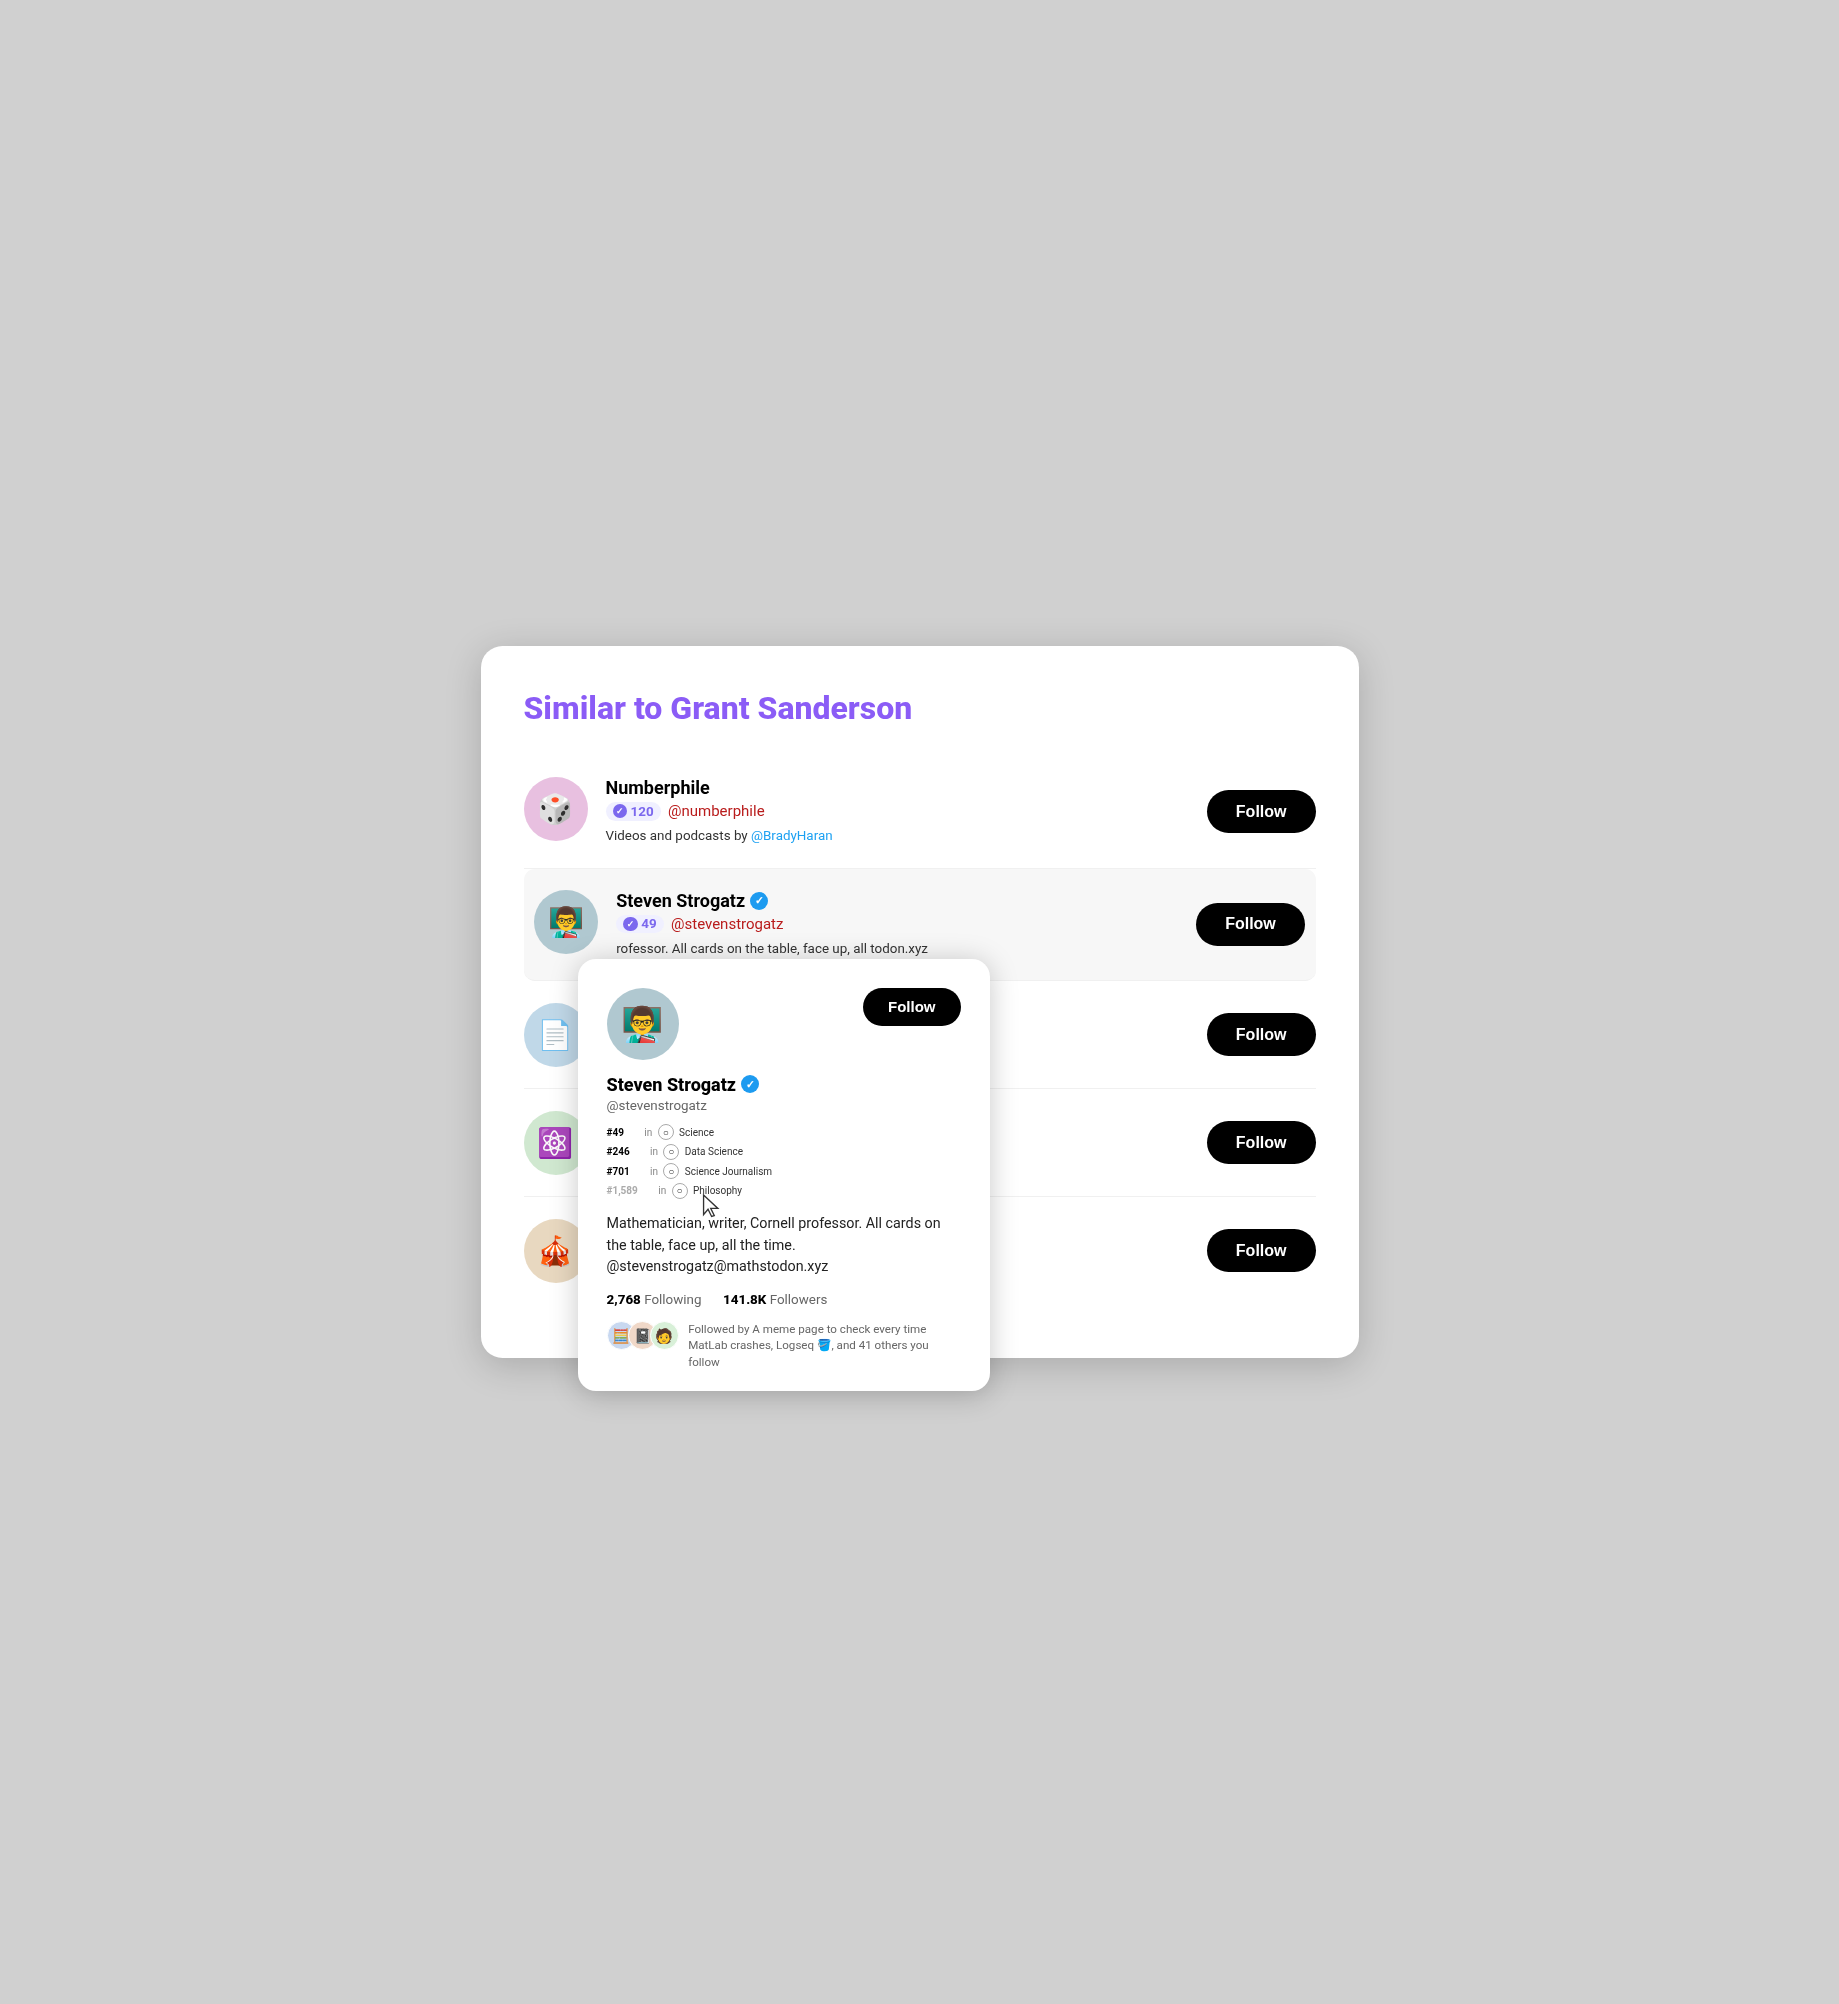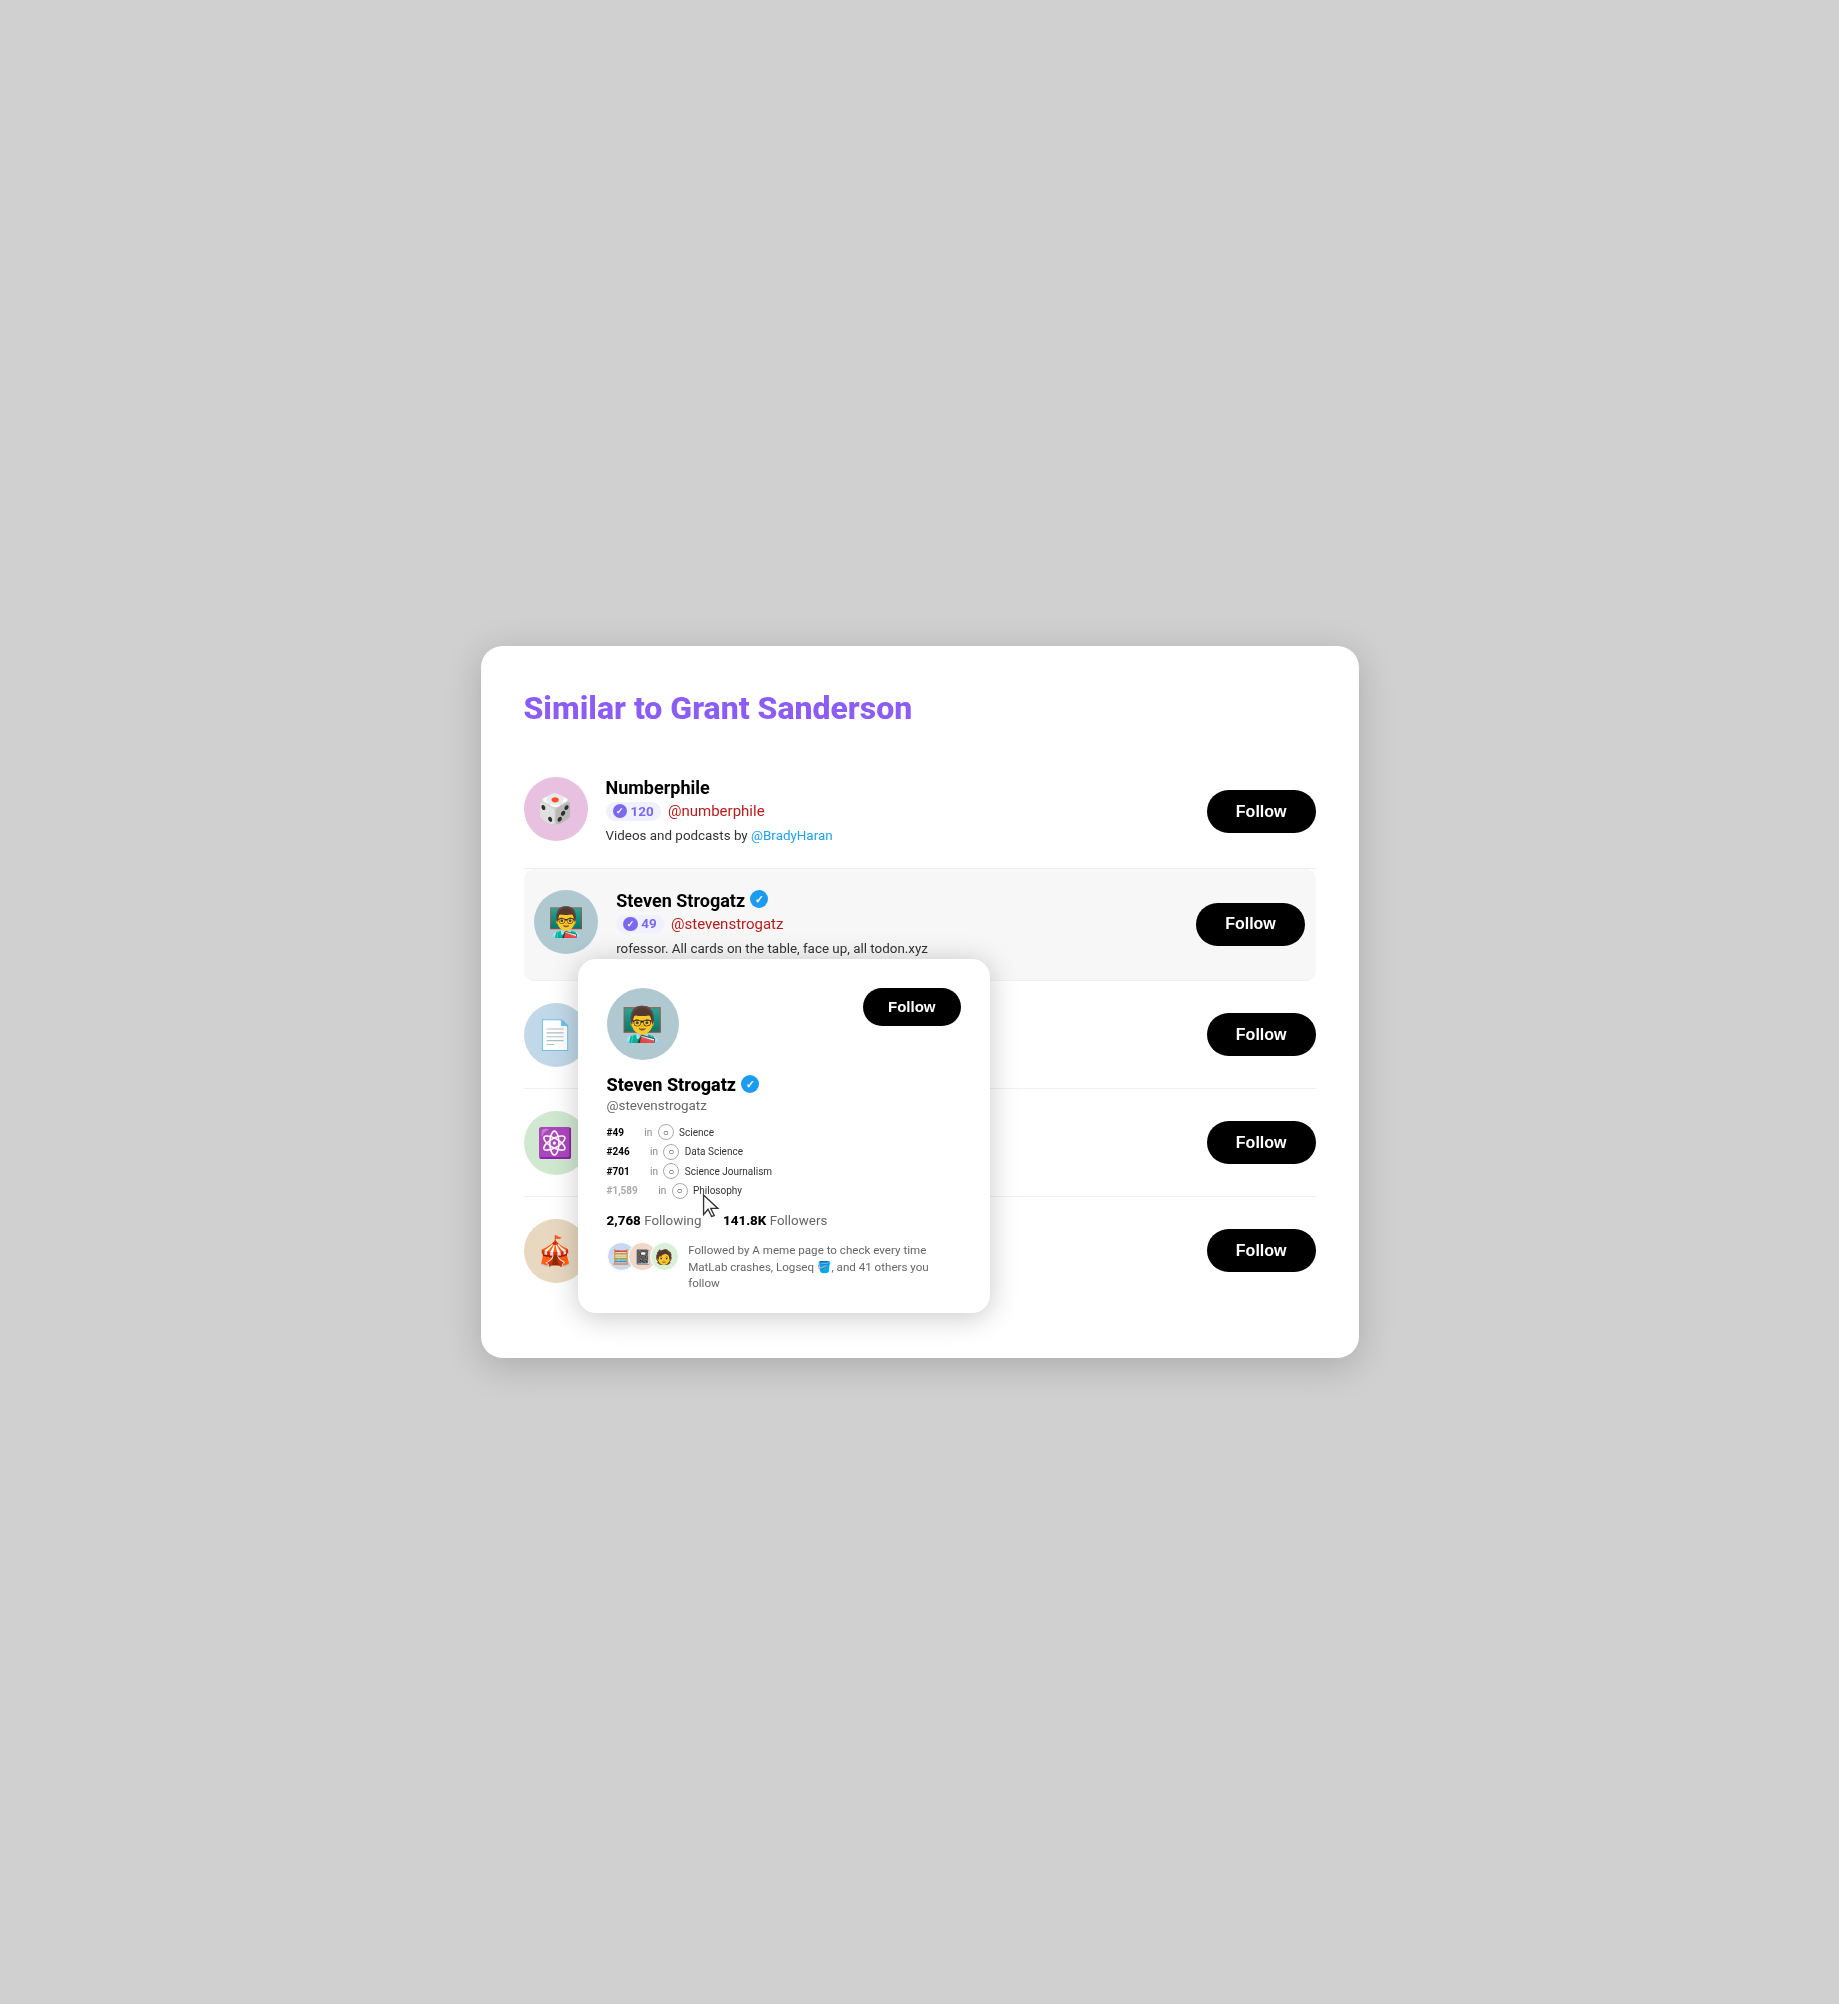--- a/index.html
+++ b/index.html
@@ -52,21 +52,21 @@
       font-size: 29px;
     }
     .avatar.numberphile { background: #e8c0e0; }
     .avatar.strogatz { background: #b0c8d0; }
     .avatar.arxiv { background: #c0d8e8; }
     .avatar.snatoms { background: #d0e8d0; }
     .avatar.standup { background: #e8d8c0; }
     .user-info { flex: 1; min-width: 0; }
     .name-row {
       display: flex;
-      align-items: flex-start;
+      align-items: center;
       gap: 5.4px;
       margin-bottom: 3.6px;
     }
     .user-name {
       font-size: 18px;
       font-weight: 700;
       color: #000;
     }
     .verified-badge {
       width: 18px;
@@ -349,20 +349,21 @@
             <span class="category-icon">○</span>
             <span>Science Journalism</span>
           </div>
           <div class="hover-rank-item">
             <span class="rank-num-bold" style="color:#aaa;">#1,589</span>
             <span class="in-label">in</span>
             <span class="category-icon">○</span>
             <span>Philosophy</span>
           </div>
         </div>
+        <div class="hover-bio">Mathematician, writer, Cornell professor. All cards on the table, face up, all the time. @stevenstrogatz@mathstodon.xyz</div>
         <div class="hover-stats">
           <div>
             <span class="hover-stat-num">2,768</span>
             <span class="hover-stat-label"> </span>
             <span class="hover-stat-label">Following</span>
           </div>
           <div>
             <span class="hover-stat-num">141.8K</span>
             <span class="hover-stat-label"> </span>
             <span class="hover-stat-label">Followers</span>

